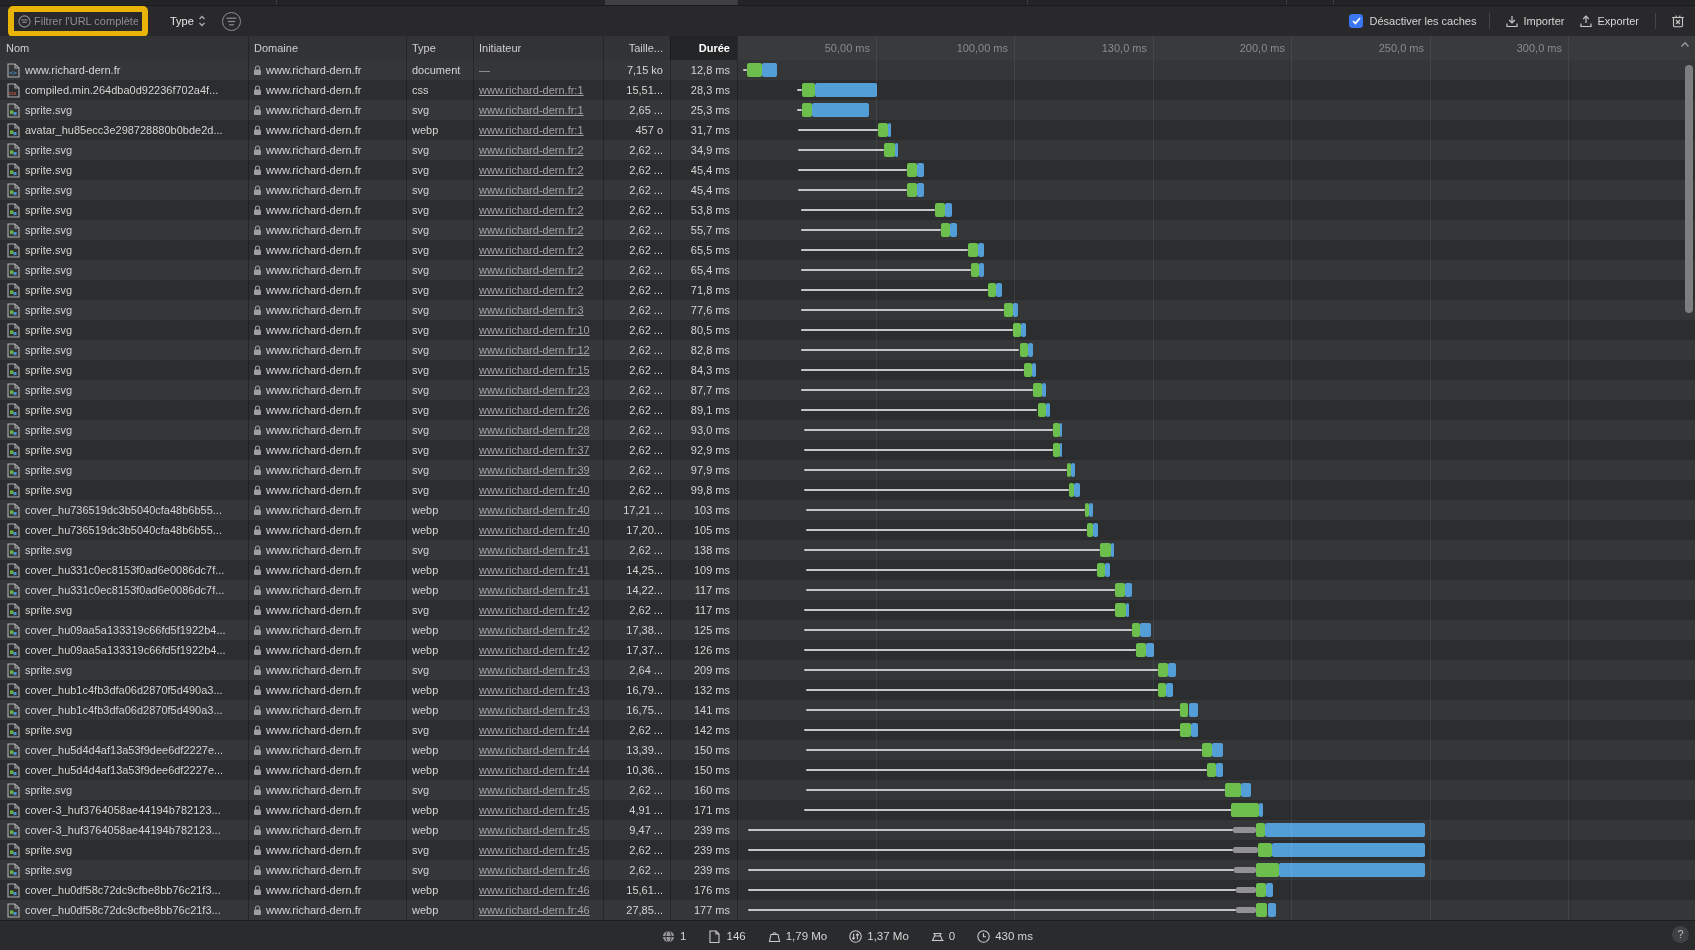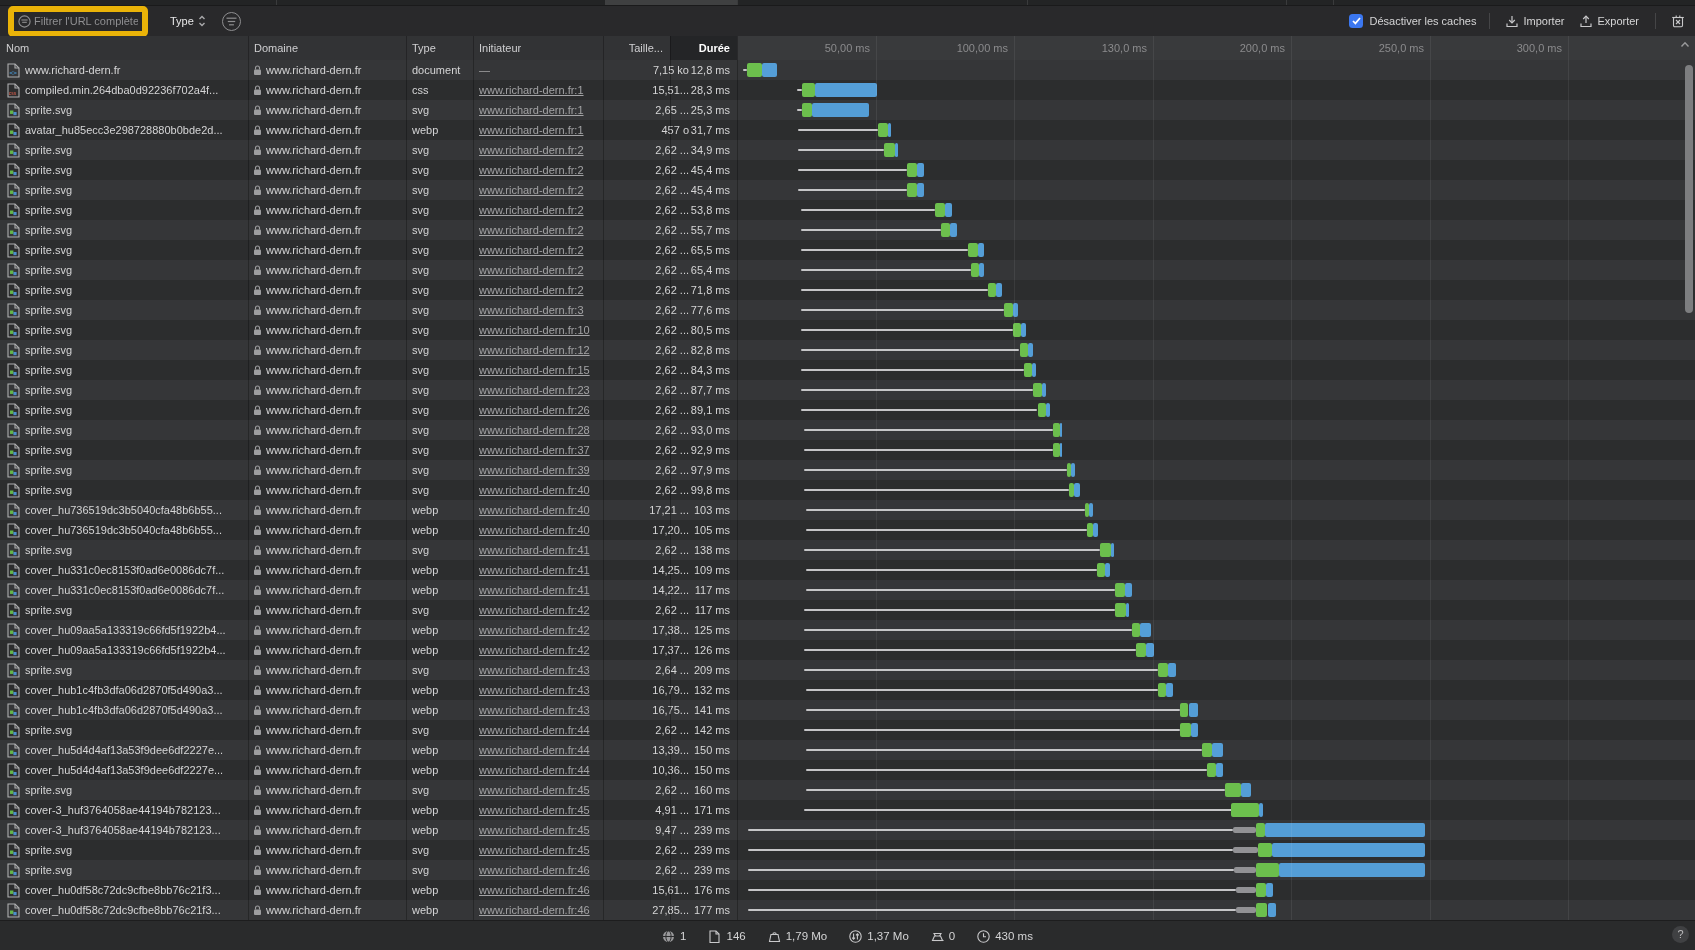--- a/index.html
+++ b/index.html
@@ -42,21 +42,21 @@
   .body{position:absolute;left:0;top:60px;width:100%;height:860px;overflow:hidden;}
   .row{position:absolute;left:0;width:100%;height:20px;}
   .row.odd{background:#353638;}
   .row.even{background:#2c2d2e;}
   .cell{position:absolute;top:0;height:20px;line-height:20px;white-space:nowrap;overflow:hidden;color:#d5d5d6;}
   .c-name{left:25px;width:218px;}
   .c-dom{left:266px;width:135px;}
   .c-type{left:412px;width:58px;}
   .c-init{left:479px;width:120px;color:#a3a3a5;}
   .c-init a{color:#a3a3a5;text-decoration:underline;}
-  .c-size{left:601px;width:88px;text-align:right;}
+  .c-size{left:575px;width:88px;text-align:right;}
   .c-dur{left:630px;width:100px;text-align:right;}
   .row-icon{position:absolute;left:7px;top:2.5px;}
   .lock{position:absolute;left:253px;top:4.5px;}
   
   .wf{position:absolute;left:737px;top:0;right:0;height:20px;}
   .seg{position:absolute;}
   .seg.wait{top:9px;height:2px;background:#c6c6c8;border-radius:1px;}
   .seg.thick{top:7px;height:6px;background:#929295;border-radius:2px;}
   .seg.green{top:3px;height:14px;background:#6cbf4d;border-radius:2px;}
   .seg.blue{top:3px;height:14px;background:#549ed7;border-radius:2px;}

